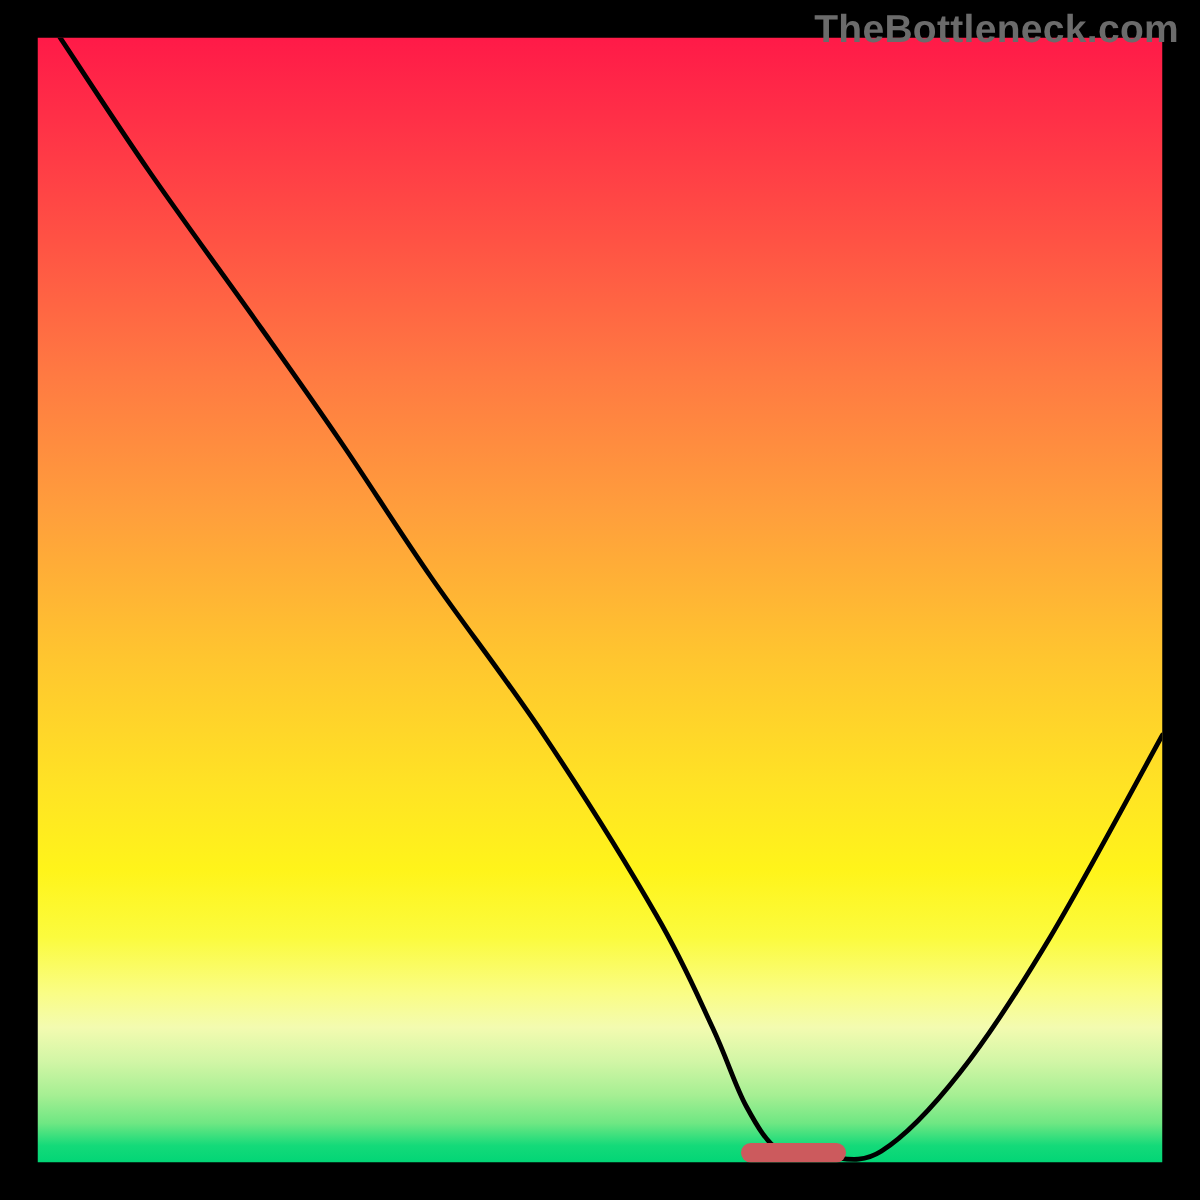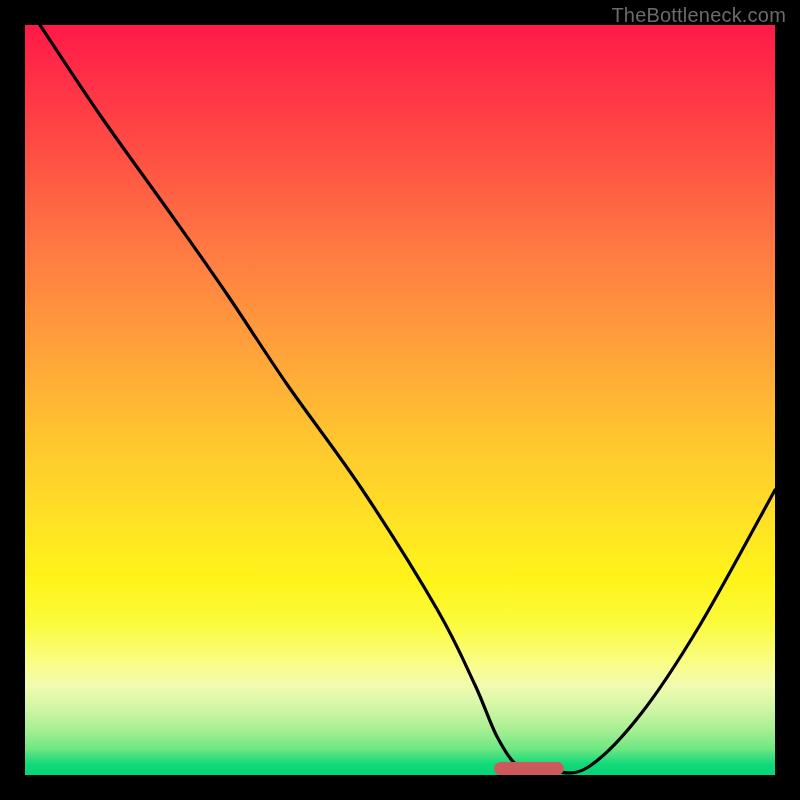--- a/index.html
+++ b/index.html
@@ -15,22 +15,22 @@
     position: relative;
     width: 800px;
     height: 800px;
     background: #000;
   }
   .watermark {
     position: absolute;
     top: 4px;
     right: 14px;
     color: #6b6b6b;
-    font-size: 20px;
-    font-weight: 400;
+    font-size: 26px;
+    font-weight: 700;
     letter-spacing: 0.2px;
     z-index: 50;
     pointer-events: none;
   }
   .plot-area {
     position: absolute;
     left: 25px;
     top: 25px;
     width: 750px;
     height: 750px;

